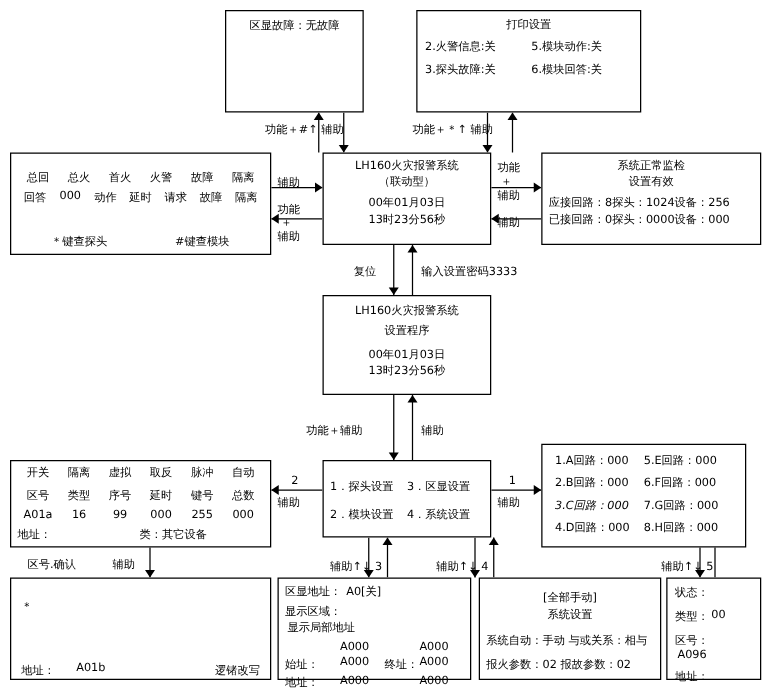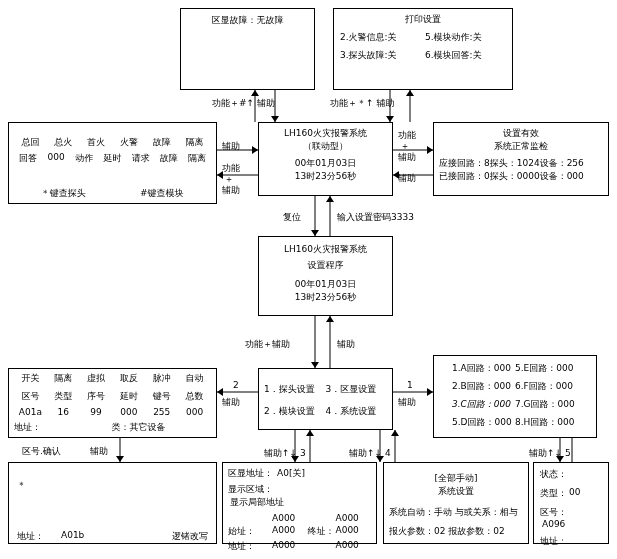--- a/index.html
+++ b/index.html
@@ -77,21 +77,21 @@
     <polygon points="295,462 291,456 299,456"></polygon>
     <polygon points="310,430 306,436 314,436"></polygon>
     <polygon points="380,462 376,456 384,456"></polygon>
     <polygon points="395,430 391,436 399,436"></polygon>
     <polygon points="560,462 556,456 564,456"></polygon>
     <polygon points="572,430 568,436 576,436"></polygon>
     <polygon points="120,462 116,456 124,456"></polygon>
   </g>
 </svg>
 
-<div class="box" style="left:180px;top:8px;width:135px;height:82px;">
+<div class="box" style="left:180px;top:8px;width:111px;height:82px;">
   <div class="pad ctr" style="padding-top:5px;">区显故障：无故障</div>
 </div>
 
 <div class="box" style="left:333px;top:8px;width:180px;height:82px;padding:4px 6px;">
   <div class="title" style="margin-bottom:3px;">打印设置</div>
   <div class="row" style="margin-top:5px;">
     <div class="cell" style="text-align:left;flex:1.05;">2.火警信息:关</div>
     <div class="cell" style="text-align:left;">5.模块动作:关</div>
   </div>
   <div class="row" style="margin-top:5px;">
@@ -128,22 +128,22 @@
 </div>
 
 <div class="box" style="left:258px;top:122px;width:135px;height:74px;padding:4px 4px;">
   <div class="ctr t-line">LH160火灾报警系统</div>
   <div class="ctr t-line">（联动型）</div>
   <div class="ctr t-line" style="margin-top:4px;">00年01月03日</div>
   <div class="ctr t-line">13时23分56秒</div>
 </div>
 
 <div class="box" style="left:433px;top:122px;width:176px;height:74px;padding:4px 5px;">
+  <div class="ctr t-line">系统正常监检</div>
   <div class="ctr t-line">设置有效</div>
-  <div class="ctr t-line">系统正常监检</div>
   <div class="t-line" style="margin-top:4px;">应接回路：8探头：1024设备：256</div>
   <div class="t-line">已接回路：0探头：0000设备：000</div>
 </div>
 
 <div class="lbl" style="left:222px;top:140px;">辅助</div>
 <div class="lbl" style="left:222px;top:163px;width:14px;line-height:11px;text-align:center;">功能<br>＋<br>辅助</div>
 <div class="lbl" style="left:398px;top:130px;width:14px;line-height:11px;text-align:center;">功能<br>＋<br>辅助</div>
 <div class="lbl" style="left:398px;top:172px;">辅助</div>
 
 <div class="lbl" style="left:283px;top:211px;">复位</div>
@@ -194,35 +194,35 @@
   <div class="row" style="margin-top:6px;">
     <div class="cell" style="text-align:left;">1．探头设置</div>
     <div class="cell" style="text-align:left;">3．区显设置</div>
   </div>
   <div class="row" style="margin-top:9px;">
     <div class="cell" style="text-align:left;">2．模块设置</div>
     <div class="cell" style="text-align:left;">4．系统设置</div>
   </div>
 </div>
 
-<div class="box" style="left:433px;top:355px;width:164px;height:83px;padding:4px 18px;">
+<div class="box" style="left:433px;top:355px;width:164px;height:83px;padding:4px 10px;">
   <div class="row" style="margin-top:2px;">
     <div class="cell" style="text-align:left;">1.A回路：000</div>
     <div class="cell" style="text-align:left;">5.E回路：000</div>
   </div>
   <div class="row" style="margin-top:5px;">
     <div class="cell" style="text-align:left;">2.B回路：000</div>
     <div class="cell" style="text-align:left;">6.F回路：000</div>
   </div>
   <div class="row" style="margin-top:5px;">
     <div class="cell" style="text-align:left;font-style:italic;">3.C回路：000</div>
     <div class="cell" style="text-align:left;">7.G回路：000</div>
   </div>
   <div class="row" style="margin-top:5px;">
-    <div class="cell" style="text-align:left;">5.D回路：000</div>
+    <div class="cell" style="text-align:left;">4.D回路：000</div>
     <div class="cell" style="text-align:left;">8.H回路：000</div>
   </div>
 </div>
 
 <div class="lbl" style="left:233px;top:380px;">2</div>
 <div class="lbl" style="left:222px;top:396px;">辅助</div>
 <div class="lbl" style="left:407px;top:380px;">1</div>
 <div class="lbl" style="left:398px;top:396px;">辅助</div>
 
 <div class="lbl" style="left:264px;top:447px;">辅助↑↓ 3</div>

